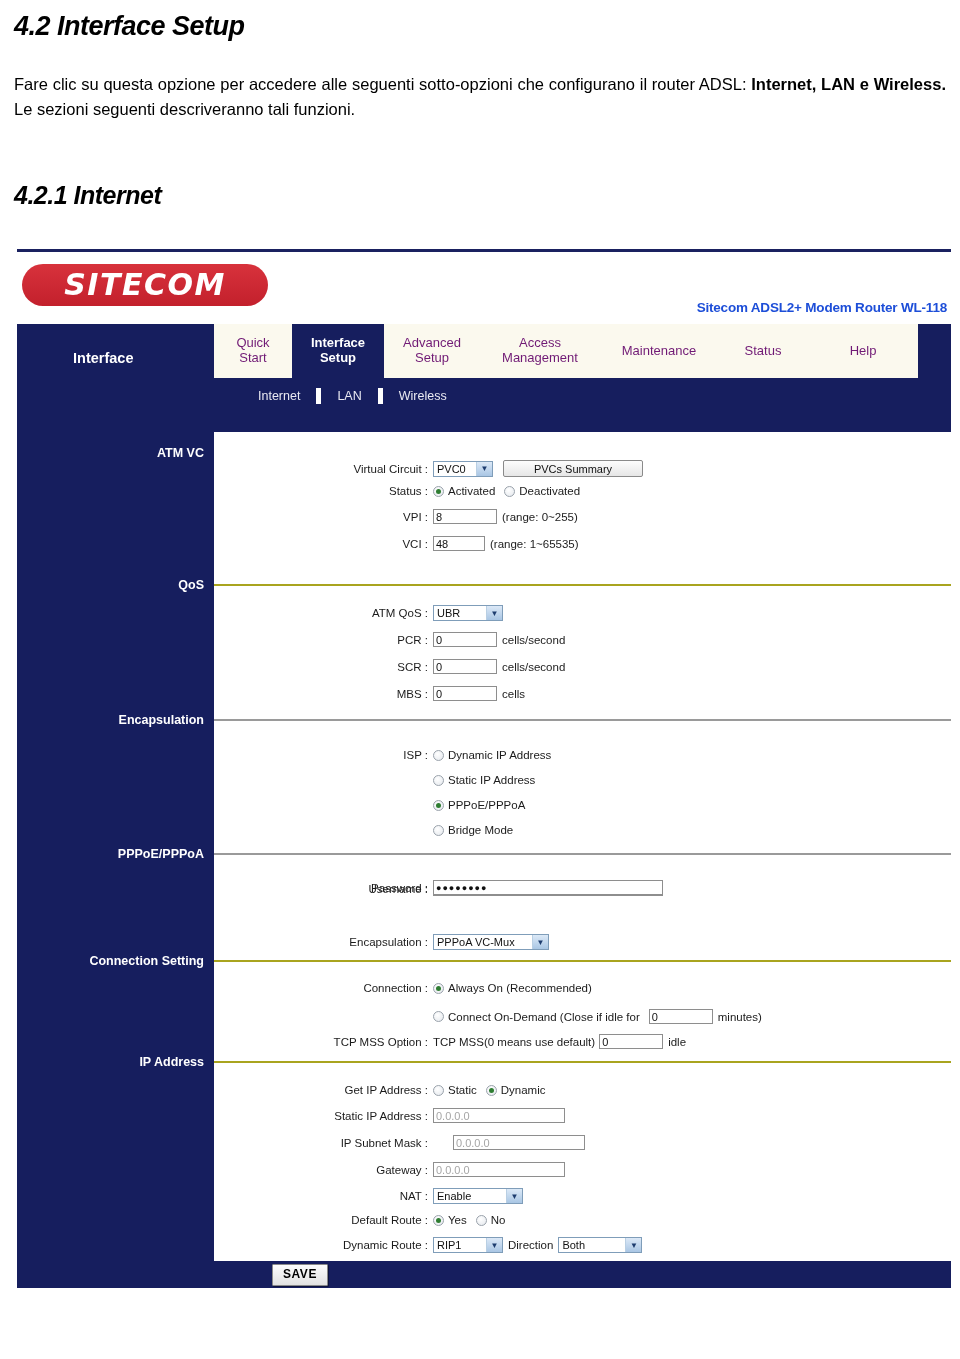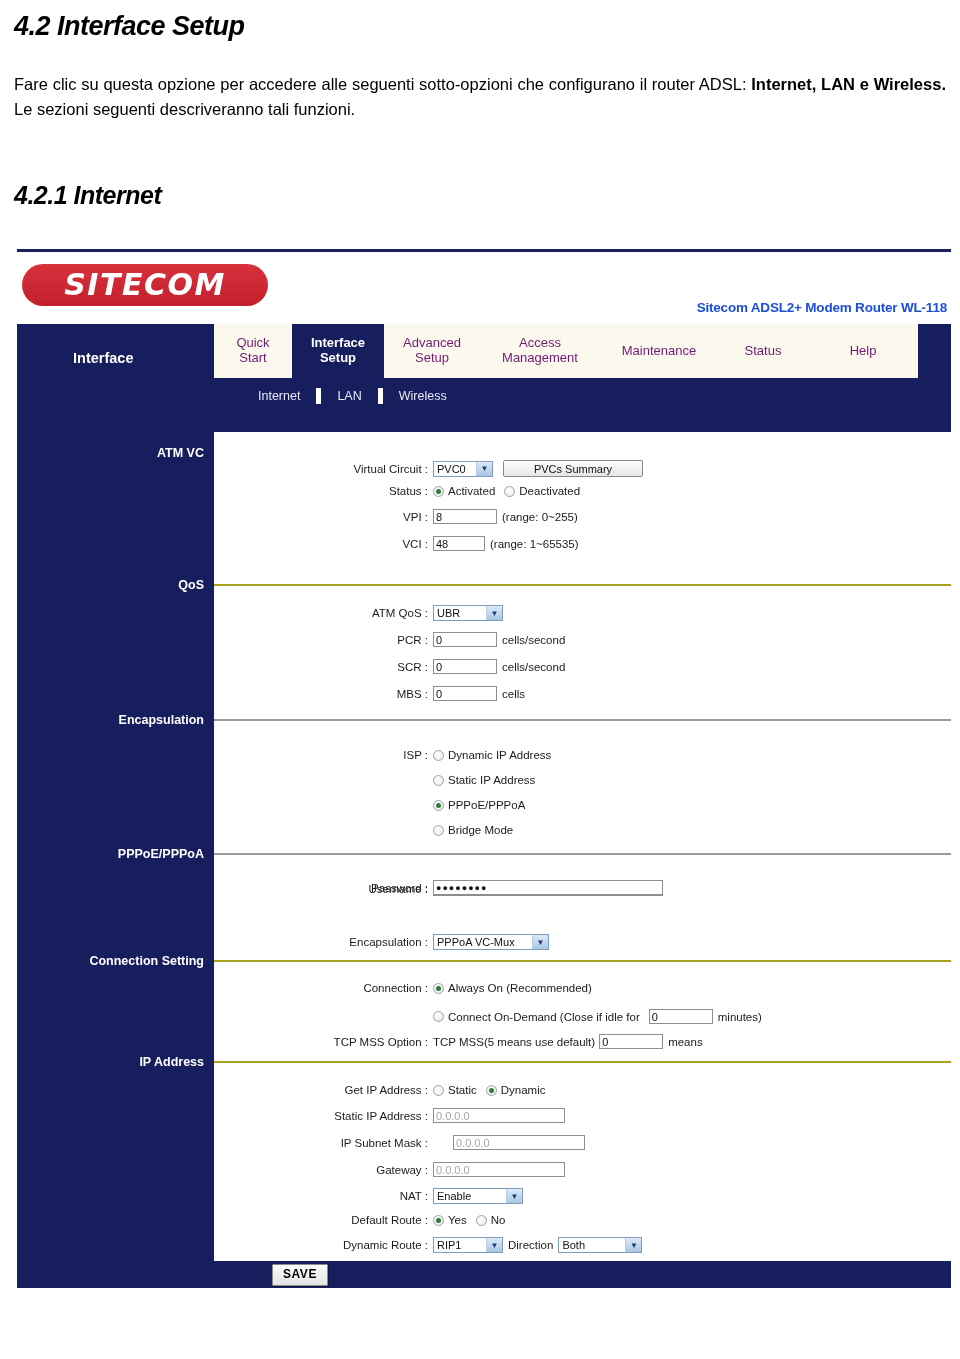--- a/index.html
+++ b/index.html
@@ -520,23 +520,23 @@
         <span class="lbl" style="width:206px"></span>
         <span class="radio">
           <span class="dot"></span>
           <span>Connect On-Demand (Close if idle for</span>
         </span>
         <span class="txt" style="width:64px">0</span>
         <span class="unit">minutes)</span>
       </div>
       <div class="row" style="left:0; top:602px;">
         <span class="lbl" style="width:206px">TCP MSS Option :</span>
-        <span style="margin-right:4px">TCP MSS(5 means use default)</span>
+        <span style="margin-right:4px">TCP MSS(0 means use default)</span>
         <span class="txt" style="width:64px">0</span>
-        <span class="unit">means</span>
+        <span class="unit">idle</span>
       </div>
 
       <div class="row" style="left:0; top:652px;">
         <span class="lbl" style="width:206px">Get IP Address :</span>
         <span class="radio">
           <span class="dot"></span>
           <span>Static</span>
         </span>
         <span class="radio">
           <span class="dot on"></span>

